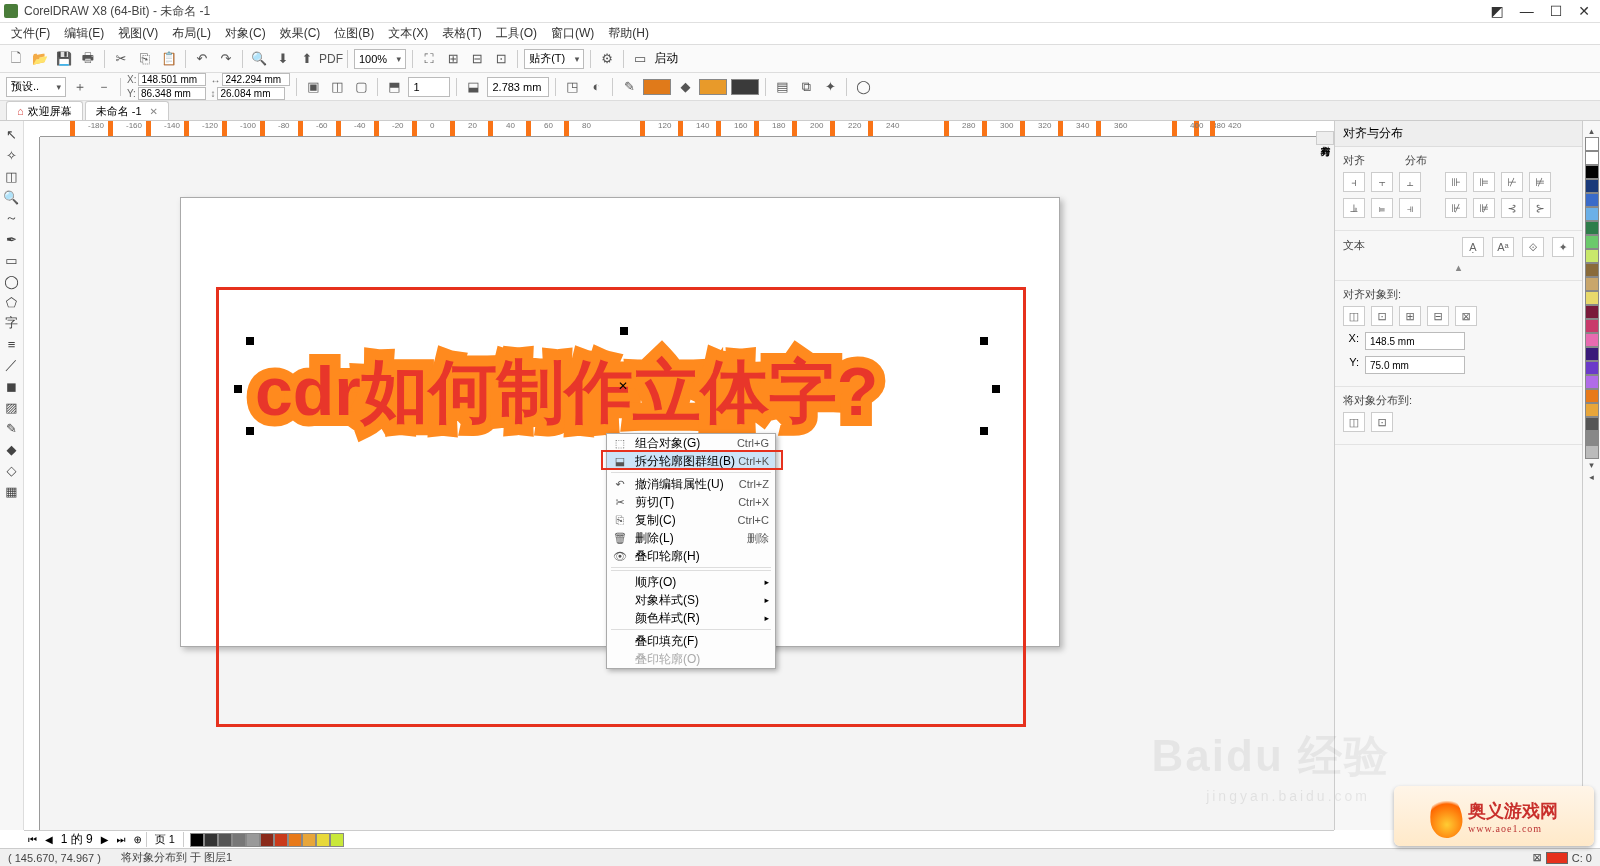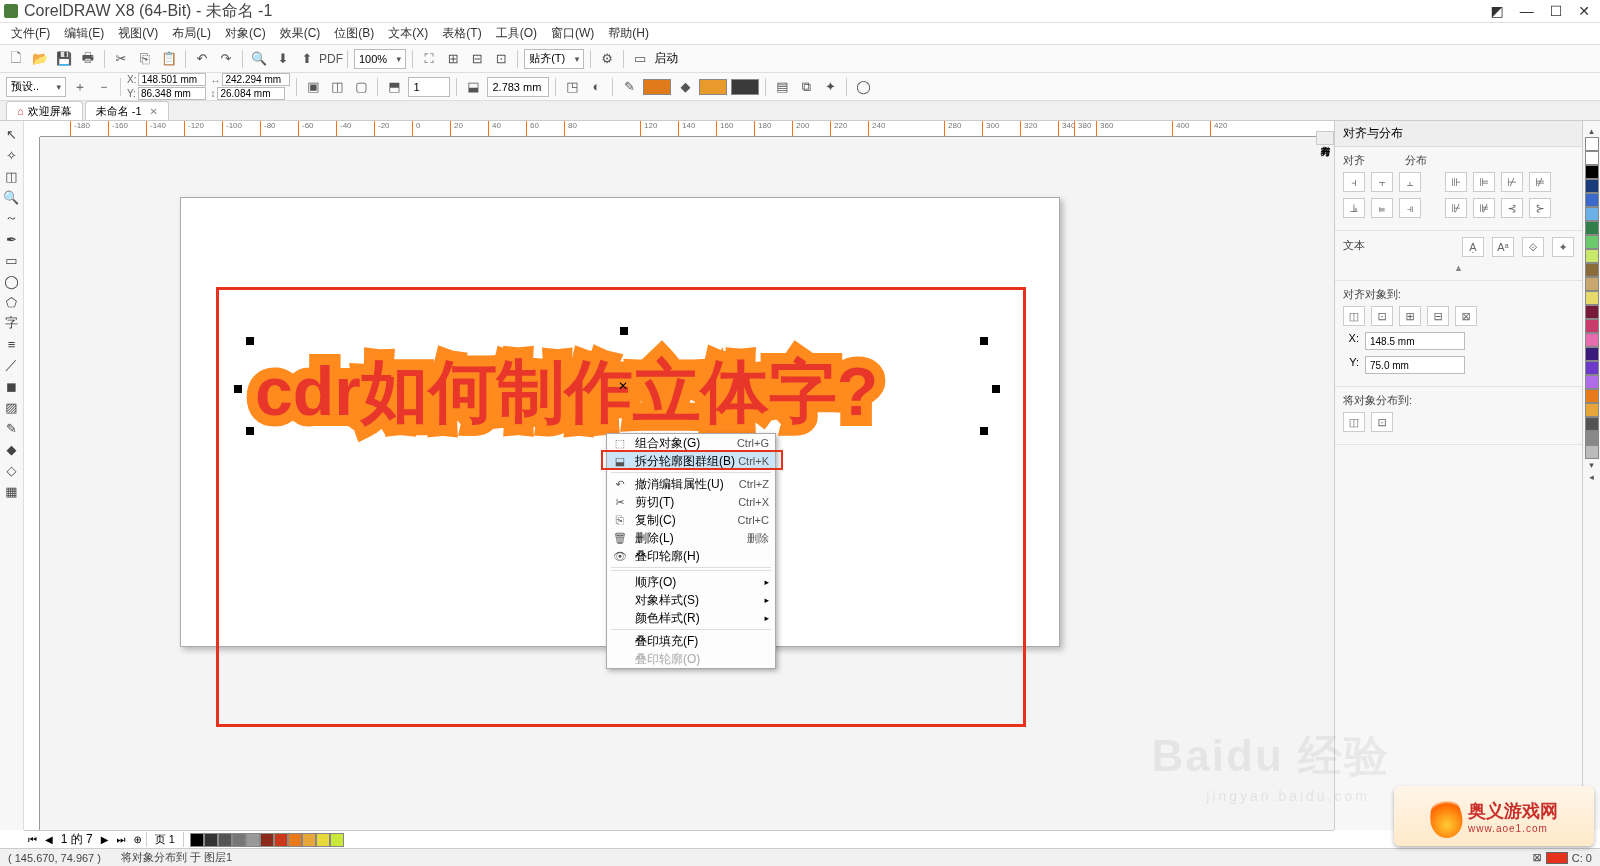--- a/index.html
+++ b/index.html
@@ -1,21 +1,21 @@
 <!DOCTYPE html>
 <html><head>
 <meta charset="utf-8">
 <style>
 * { margin: 0; padding: 0; box-sizing: border-box; font-family: "Microsoft YaHei", "SimSun", sans-serif; }
 body { width: 1600px; height: 866px; background: #fff; overflow: hidden; font-size: 12px; position: relative; }
 
 
 .titlebar { height: 23px; background: #fff; display: flex; align-items: center; padding: 0 4px; border-bottom: 1px solid #e0e0e0; }
 .titlebar .logo { width: 14px; height: 14px; background: #4a7d3a; border-radius: 2px; margin-right: 6px; display:inline-block; }
-.titlebar .title { font-size: 16px; color: #444; }
+.titlebar .title { font-size: 12px; color: #444; }
 .titlebar .wincontrols { margin-left: auto; display: flex; gap: 16px; padding-right: 6px; }
 .titlebar .wincontrols span { font-size: 14px; cursor: pointer; color:#333; }
 
 
 .menubar { height: 22px; display: flex; align-items: center; padding: 0 6px; gap: 4px; font-size: 12px; color: #333; border-bottom:1px solid #ddd;}
 .menubar span { padding: 2px 5px; }
 
 
 .toolbar { height: 28px; display: flex; align-items: center; padding: 0 6px; gap: 4px; border-bottom: 1px solid #ddd; background:#fafafa; }
 .tb-btn { width: 20px; height: 20px; border: 1px solid transparent; display: inline-flex; align-items: center; justify-content: center; font-size: 13px; color:#555; cursor:pointer; }
@@ -39,21 +39,21 @@
 
 .main { display:flex; height: calc(866px - 23px - 22px - 28px - 28px - 20px - 18px - 18px); position:relative; }
 
 
 .toolbox { width: 24px; background: #f7f7f7; border-right:1px solid #ddd; display:flex; flex-direction:column; align-items:center; padding-top:3px; gap:1px; }
 .tool-btn { width: 20px; height: 20px; display:flex; align-items:center; justify-content:center; font-size:13px; color:#444; cursor:pointer; }
 
 
 .canvas-wrap { flex:1; position:relative; background:#fff; overflow:hidden; }
 .ruler-h { position:absolute; top:0; left:16px; right:0; height:16px; background:#fff; border-bottom:1px solid #999; font-size:8px; color:#777; overflow:hidden; }
-.ruler-h .tick { position:absolute; top:0; height:16px; border-left:1px solid #f97316; padding-left:3px; }
+.ruler-h .tick { position:absolute; top:0; height:16px; border-left:5px solid #f97316; padding-left:13px; }
 .ruler-v { position:absolute; top:16px; left:0; bottom:0; width:16px; background:#fff; border-right:1px solid #999; }
 .canvas-inner { position:absolute; top:16px; left:16px; right:0; bottom:0; background:#f4f4f4; }
 .page { position:absolute; top:60px; left:140px; width:880px; height:450px; background:#fff; border:1px solid #aaa; box-shadow:3px 3px 6px rgba(0,0,0,0.25); }
 
 
 .red-box { position:absolute; border:3px solid #e6311d; }
 
 
 .art-text { position:absolute; font-size: 68px; font-weight: 900; font-family:"SimHei", sans-serif; white-space:nowrap; }
 .art-text .behind { position:absolute; top:0; left:0; color:#ff8a1e; -webkit-text-stroke: 22px #ff8a1e; }
@@ -99,21 +99,21 @@
 .statusbar { position:absolute; bottom:0; left:0; right:0; height:18px; background:#f0f0f0; border-top:1px solid #ccc; display:flex; align-items:center; font-size:11px; padding:0 8px; gap:20px; color:#444; }
 .statusbar .fill-info { margin-left:auto; display:flex; align-items:center; gap:4px; }
 .statusbar .sw2 { width:22px; height:12px; border:1px solid #666; }
 
 
 .wm-baidu { position:absolute; right:210px; bottom:80px; font-size:44px; font-weight:bold; color:rgba(0,0,0,0.06); font-family:Arial; letter-spacing:2px; }
 .wm-sub { position:absolute; right:230px; bottom:62px; font-size:14px; color:rgba(0,0,0,0.08); font-family:Arial; letter-spacing:3px;}
 .site-logo { position:absolute; right:6px; bottom:20px; width:200px; height:60px; background:linear-gradient(#fff5e8,#ffe9c9); border-radius:6px; display:flex; align-items:center; justify-content:center; gap:6px; box-shadow:0 2px 4px rgba(0,0,0,0.3); }
 .site-logo .flame { width:32px; height:44px; background:radial-gradient(circle at 50% 70%, #ffcc33, #ff6600 60%, transparent 70%); border-radius:50% 50% 50% 50% / 60% 60% 40% 40%; transform:rotate(-6deg); }
 .site-logo .txt .t1 { font-size:18px; font-weight:bold; color:#c9302c; }
-.site-logo .txt .t2 { font-size:10px; color:#b33; letter-spacing:1px; }
+.site-logo .txt .t2 { font-size:10px; color:#b33; letter-spacing:1px;font-family:Liberation Serif, serif; }
 
 </style>
 </head>
 <body>
 
 <div class="titlebar">
   <span class="logo"></span>
   <span class="title">CorelDRAW X8 (64-Bit) - 未命名 -1</span>
   <div class="wincontrols">
     <span>◩</span>
@@ -280,21 +280,21 @@
         <div class="tick" style="left: 714px;">180</div>
         <div class="tick" style="left: 752px;">200</div>
         <div class="tick" style="left: 790px;">220</div>
         <div class="tick" style="left: 828px;">240</div>
         <div class="tick" style="left: 866px; margin-top: 40px;">260</div>
         <div class="tick" style="left: 904px;">280</div>
         <div class="tick" style="left: 942px;">300</div>
         <div class="tick" style="left: 980px;">320</div>
         <div class="tick" style="left: 1018px;">340</div>
         <div class="tick" style="left: 1056px;">360</div>
-        <div class="tick" style="left: 1034px;">380</div>
+        <div class="tick" style="left: 1154px;">380</div>
         <div class="tick" style="left: 1132px;">400</div>
         <div class="tick" style="left: 1170px;">420</div>
       </div>
     <div class="ruler-v"></div>
     <div class="canvas-inner">
       <div class="page"></div>
 
       <div class="art-text" style="top:210px; left:215px;">
         <span class="behind">cdr如何制作立体字?</span>
         <span class="front">cdr如何制作立体字?</span>
@@ -469,21 +469,21 @@
       <div class="sw" style="background: rgb(187, 187, 187);"></div>
       <span class="scroll">▾</span>
       <span class="scroll">◂</span>
     </div>
 
 </div>
 
 <div class="bottom-palette">
   <span class="nav">⏮</span>
   <span class="nav">◀</span>
-  <span style="padding:0 4px;">1 的 7</span>
+  <span style="padding:0 4px;">1 的 9</span>
   <span class="nav">▶</span>
   <span class="nav">⏭</span>
   <span class="nav">⊕</span>
   <span class="pages">页 1</span>
   <div class="swrow" id="bpalette">
       <div class="sw" style="background: rgb(0, 0, 0);"></div>
       <div class="sw" style="background: rgb(51, 51, 51);"></div>
       <div class="sw" style="background: rgb(85, 85, 85);"></div>
       <div class="sw" style="background: rgb(119, 119, 119);"></div>
       <div class="sw" style="background: rgb(153, 153, 153);"></div>

